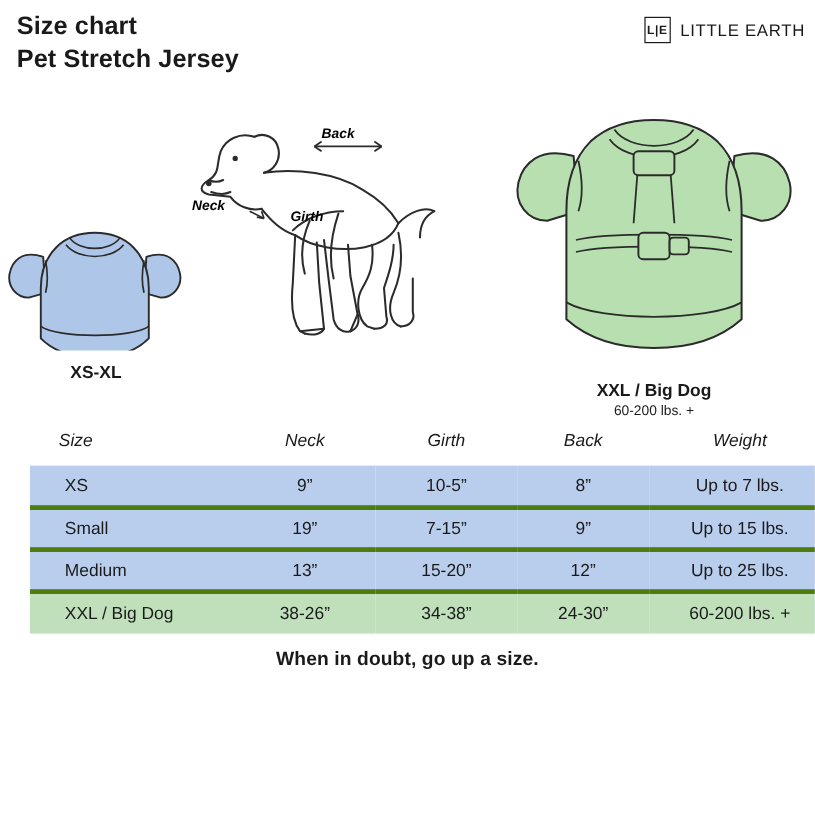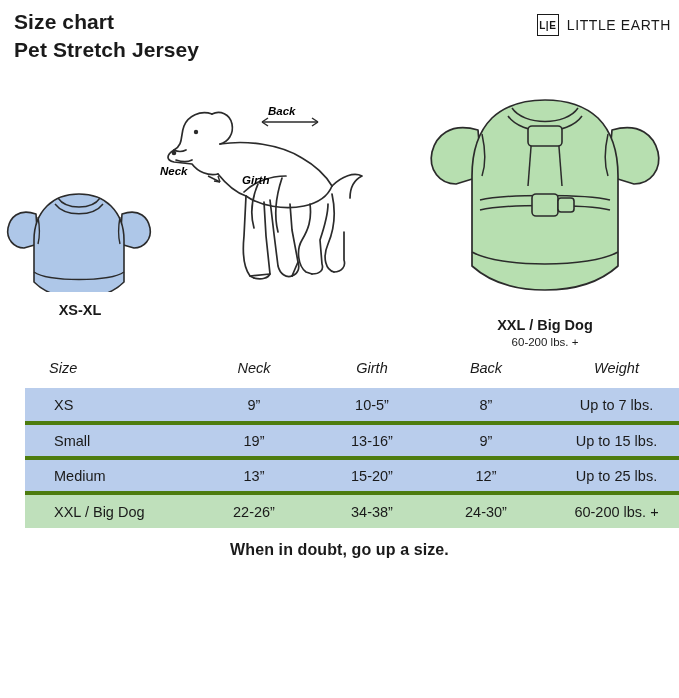--- a/index.html
+++ b/index.html
@@ -296,34 +296,34 @@
       <tr class="blue">
         <td class="col-size">XS</td>
         <td>9”</td>
         <td>10-5”</td>
         <td>8”</td>
         <td>Up to 7 lbs.</td>
       </tr>
       <tr class="blue">
         <td class="col-size">Small</td>
         <td>19”</td>
-        <td>13-16”</td>
+        <td>7-15”</td>
         <td>9”</td>
         <td>Up to 15 lbs.</td>
       </tr>
       <tr class="blue">
         <td class="col-size">Medium</td>
         <td>13”</td>
         <td>15-20”</td>
         <td>12”</td>
         <td>Up to 25 lbs.</td>
       </tr>
       <tr class="green">
         <td class="col-size">XXL / Big Dog</td>
-        <td>22-26”</td>
+        <td>38-26”</td>
         <td>34-38”</td>
         <td>24-30”</td>
         <td>60-200 lbs. +</td>
       </tr>
     </tbody>
   </table>
 </div>
 
 <div class="footer-note">When in doubt, go up a size.</div>
 

